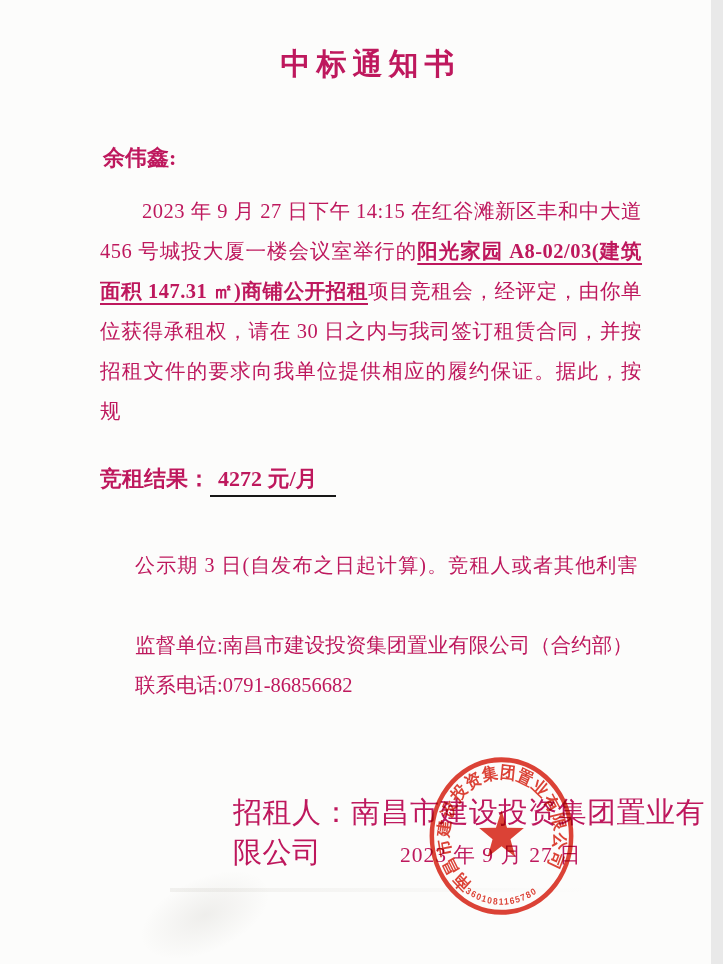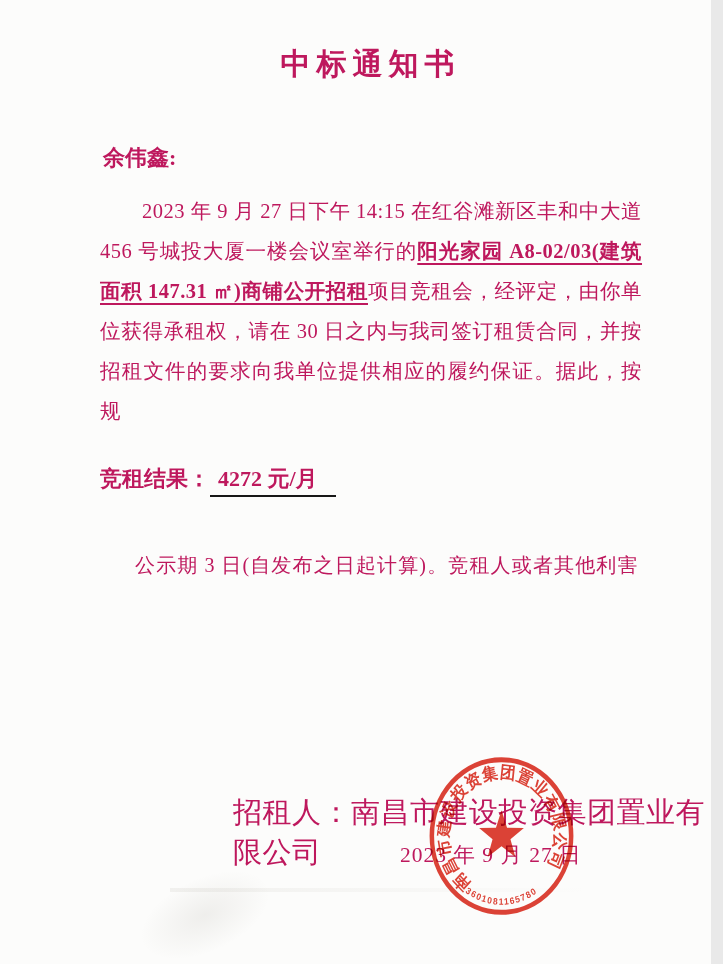--- a/index.html
+++ b/index.html
@@ -93,20 +93,24 @@
     <div class="pline"><span>位获得承租权，请在 30 日之内与我司签订租赁合同，并按</span></div>
     <div class="pline"><span>招租文件的要求向我单位提供相应的履约保证。据此，按规</span></div>
   </div>
 
   <div class="result"><span>竞租结果：</span><span class="result-value">4272 元/月</span></div>
 
   <div class="notice">
     <div class="nline first">公示期 3 日(自发布之日起计算)。竞租人或者其他利害</div>
   </div>
 
+  <div class="contact">
+    <div>监督单位:南昌市建设投资集团置业有限公司（合约部）</div>
+    <div>联系电话:0791-86856682</div>
+  </div>
 
   <div class="lessor"><span>招租人：</span><span>南昌市建设投资集团置业有限公司</span></div>
 
   <div class="date">2023 年 9 月 27 日</div>
 
   <svg class="seal" viewBox="0 0 160 160" preserveAspectRatio="none">
     <defs>
       <path id="sealArcTop" d="M 49.0 124.2 A 54 54 0 0 1 102.8 31.1 A 54 54 0 1 1 49.0 124.2" fill="none"></path>
       <path id="sealArcBottom" d="M 40.6 130.4 A 64 64 0 0 0 119.4 130.4" fill="none"></path>
     </defs>

